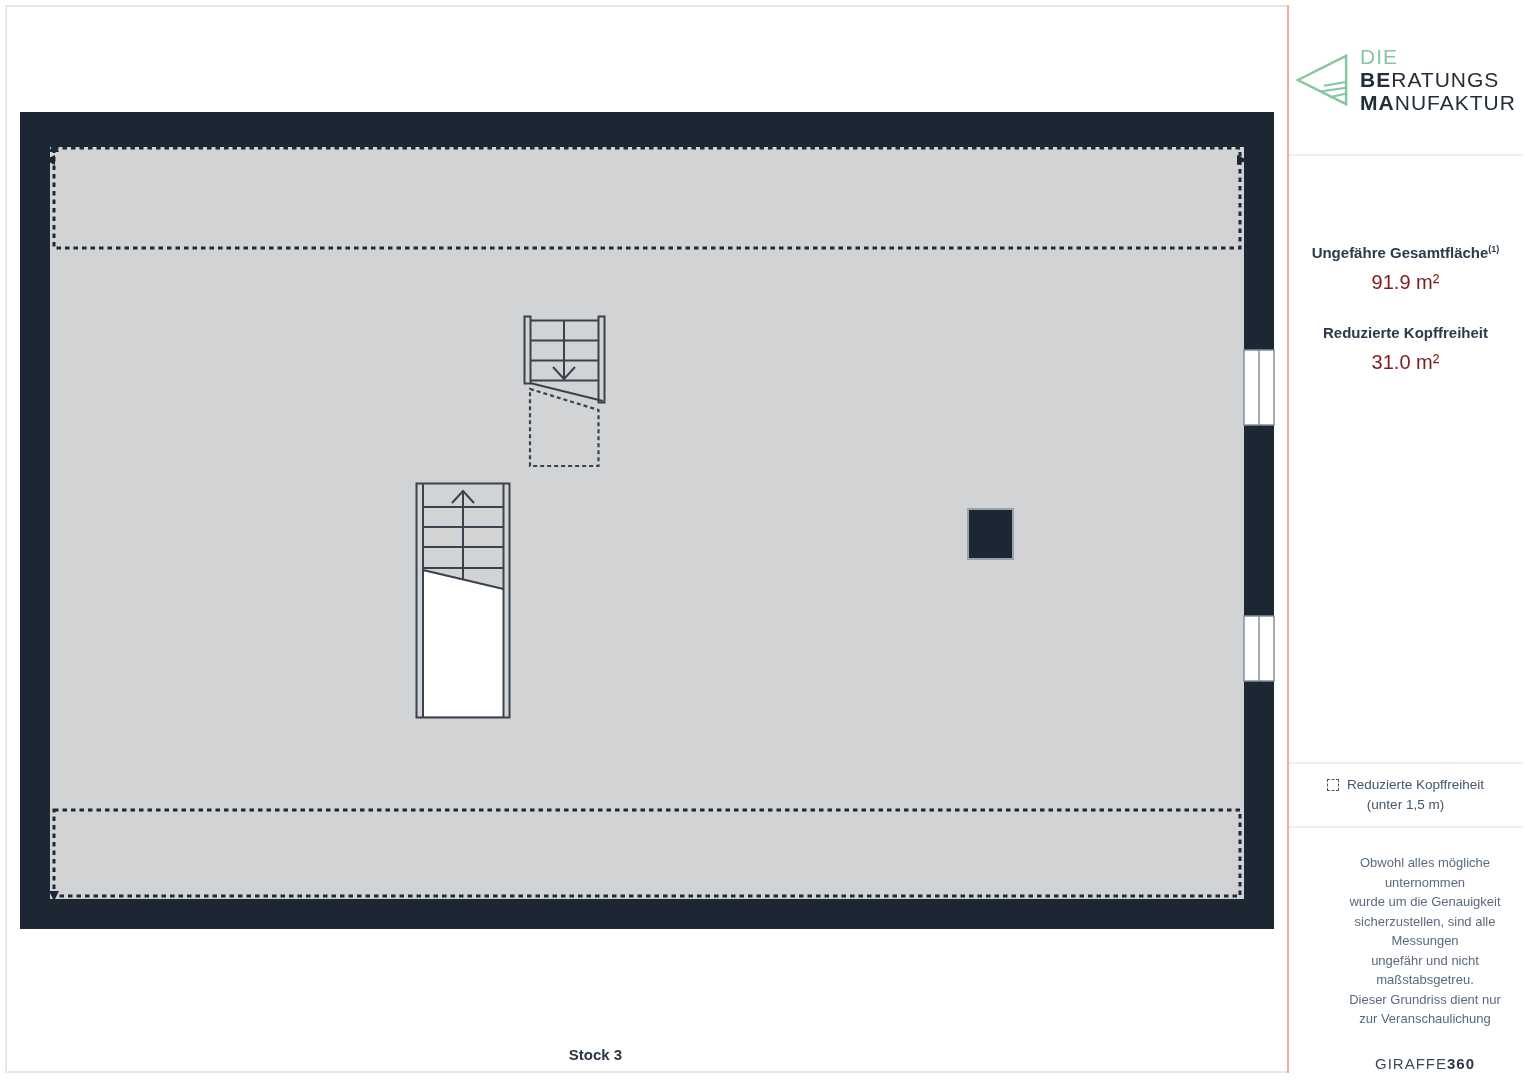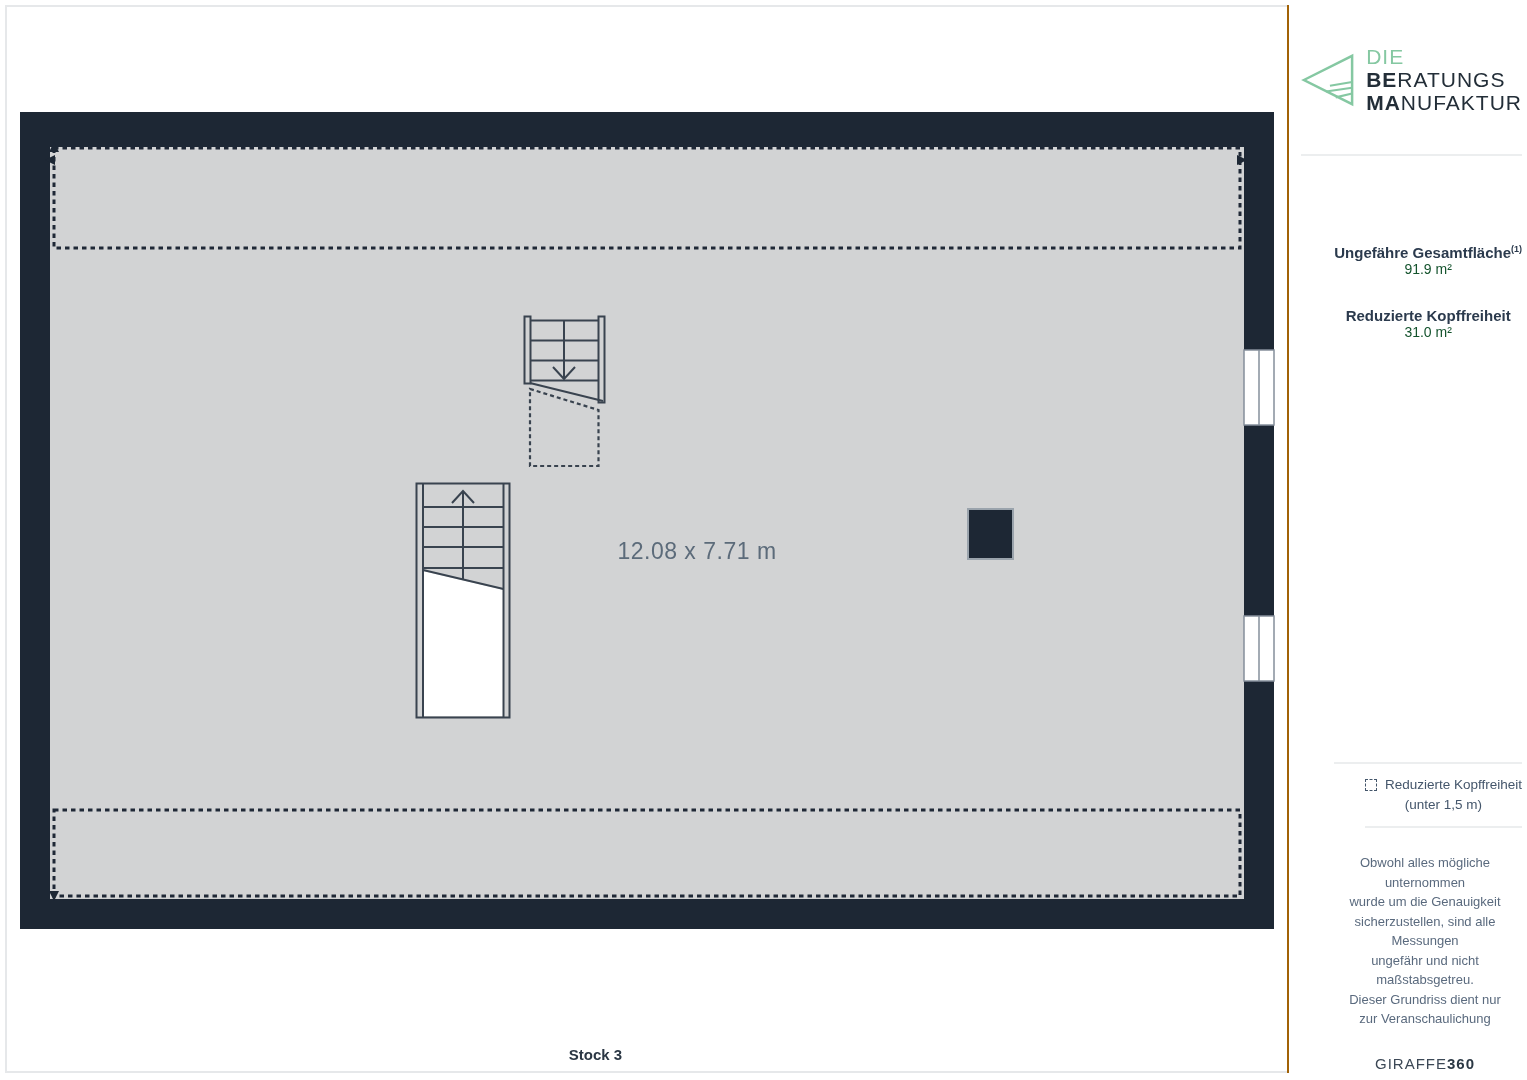--- a/index.html
+++ b/index.html
@@ -14,35 +14,35 @@
 
   .room-label-wrap { position:absolute; left:497px; top:531px; width:400px; text-align:center; }
   .room-name { font-size:26px; font-weight:700; color:#25303d; letter-spacing:.5px; }
   .room-dims { font-size:23px; color:#5c6b7a; margin-top:7px; letter-spacing:.5px; }
 
   .floor-label { position:absolute; left:0; top:1046px; width:1191px; text-align:center;
                  font-size:15px; font-weight:700; color:#2b3744; }
 
   
   .sidebar { position:absolute; left:1287px; top:5px; width:235px; height:1068px;
-             background:#ffffff; border-left:2px solid #a16207;
-             display:flex; flex-direction:column;align-items:flex-end; }
+             background:#ffffff; border-left:2px solid #fca5a5;
+             display:flex; flex-direction:column; }
   .sb-section { border-bottom:2px solid #eceeef; }
 
   .sb-logo { height:153px; display:flex; align-items:center; justify-content:center; }
   .logo-row { display:flex; align-items:center; }
   .logo-tri { margin-right:11px; }
   .logo-text { font-size:21px; line-height:23px; letter-spacing:1px; color:#232e38; font-weight:400; }
   .logo-green { color:#85c8a2; }
   .logo-bold { font-weight:700; }
 
   .sb-main { height:613px; padding-top:88px; text-align:center; }
   .sb-label { font-size:15px; font-weight:700; color:#2b3a4d; }
   .sb-label sup { font-size:9px; }
-  .sb-value { font-size:14px; color:#14532d; }
+  .sb-value { font-size:20px; color:#7f1d1d; margin-top:10px; }
   .sb-group2 { margin-top:30px; }
 
   .sb-footnote { height:59px; display:flex; align-items:center; justify-content:center;
                  font-size:13.5px; color:#44566b; }
 
   .sb-legend { height:65px; display:flex; flex-direction:column; align-items:center;
                justify-content:center; font-size:13.5px; color:#44566b; line-height:20px; }
   .legend-line { display:flex; align-items:center; }
   .legend-icon { display:inline-block; width:12px; height:12px;
                  border:1.5px dashed #44566b; margin-right:8px; }
@@ -105,21 +105,20 @@
     <line x1="423" y1="527" x2="503.5" y2="527"></line>
     <line x1="423" y1="547" x2="503.5" y2="547"></line>
     <line x1="423" y1="568" x2="503.5" y2="568"></line>
     <line x1="423" y1="570" x2="503.5" y2="589"></line>
     <line x1="463" y1="492" x2="463" y2="580"></line>
     <polyline points="452,503 463,491 474,503"></polyline>
   </g>
 </svg>
 
 <div class="room-label-wrap">
-  <div class="room-dims">12.08 x 7.71 m</div>
 </div>
 
 <div class="floor-label">Stock 3</div>
 
 <div class="sidebar">
 
   <div class="sb-section sb-logo">
     <div class="logo-row">
       <svg class="logo-tri" width="54" height="54" viewBox="0 0 56 56">
         <polygon points="3,28 53,3 53,53" fill="none" stroke="#85c8a2" stroke-width="2.6"></polygon>

